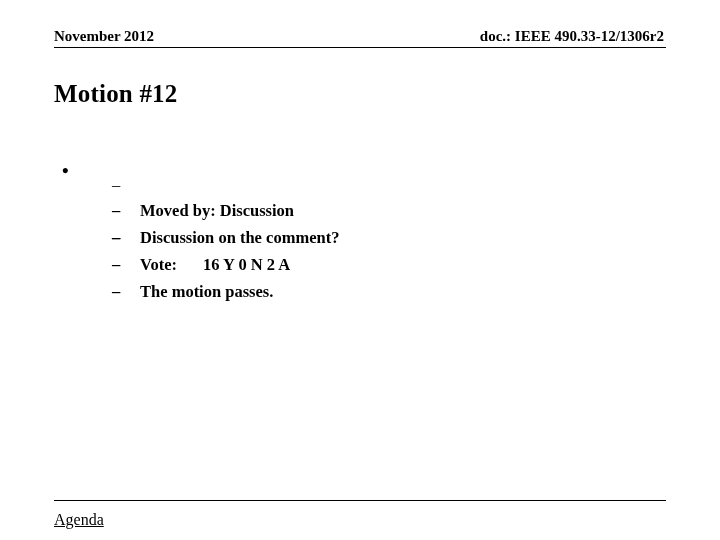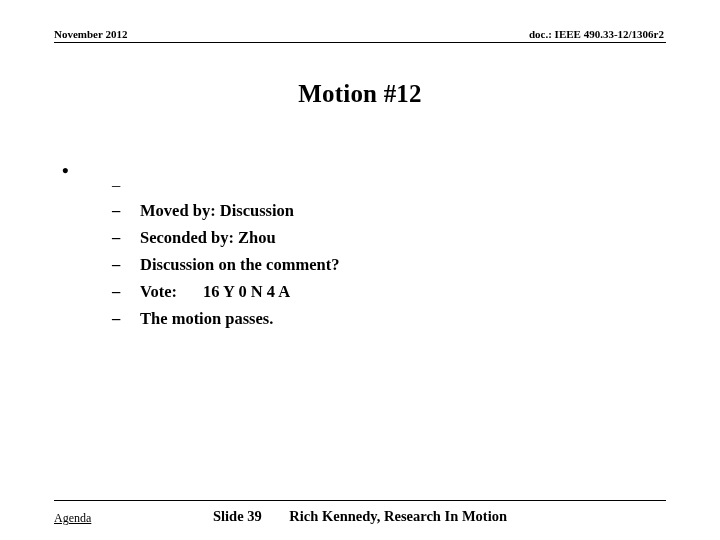--- a/index.html
+++ b/index.html
@@ -23,39 +23,38 @@
   
   .header {
     position: absolute;
     left: 54px;
     top: 28px;
     width: 612px;
     display: flex;
     justify-content: space-between;
     align-items: flex-start;
     font-weight: bold;
-    font-size: 11px;
+    font-size: 15px;
     border-bottom: 1.2px solid #000;
     padding-bottom: 2px;
   }
   .header-left {
     white-space: nowrap;
   }
   .header-right {
     white-space: nowrap;
     padding-right: 2px;
   }
 
   
   .title {
     position: absolute;
     left: 54px;
     top: 80px;
     width: 612px;
-    text-align: center;
     font-weight: bold;
     font-size: 25px;
     letter-spacing: 0.2px;
   }
 
   
   .body {
     position: absolute;
     left: 54px;
     top: 160px;
@@ -112,21 +111,21 @@
     position: absolute;
     left: 54px;
     top: 500px;
     width: 612px;
     border-top: 1.3px solid #000;
   }
   .footer-agenda {
     position: absolute;
     left: 54px;
     top: 511px;
-    font-size: 12px;
+    font-size: 16px;
     color: #000;
     text-decoration: underline;
   }
   .footer-center {
     position: absolute;
     left: 54px;
     top: 508px;
     width: 612px;
     text-align: center;
     font-size: 14.5px;
@@ -164,40 +163,35 @@
 
     <div class="group-gap"></div>
 
     <div class="lvl2 bold">
       <span class="dash">–</span>
       <span class="txt">Moved by: Discussion</span>
     </div>
 
     <div class="lvl2 bold">
       <span class="dash">–</span>
-      <span class="txt">Seconded by: Zhou</span>
     </div>
 
     <div class="lvl2 bold">
       <span class="dash">–</span>
       <span class="txt">Discussion on the comment?</span>
     </div>
 
     <div class="lvl2 bold">
       <span class="dash">–</span>
-      <span class="txt"><span>Vote:</span><span class="vote-gap"></span><span>16 Y  0 N  4 A</span></span>
+      <span class="txt"><span>Vote:</span><span class="vote-gap"></span><span>16 Y  0 N  2 A</span></span>
     </div>
 
     <div class="lvl2 bold">
       <span class="dash">–</span>
       <span class="txt">The motion passes.</span>
     </div>
 
   </div>
 
   <div class="footer-rule"></div>
   <div class="footer-agenda">Agenda</div>
-  <div class="footer-center">
-    <span class="slide-num">Slide 39</span>
-    <span class="author">Rich Kennedy, Research In Motion</span>
-  </div>
 
 </div>
 
 </body></html>

